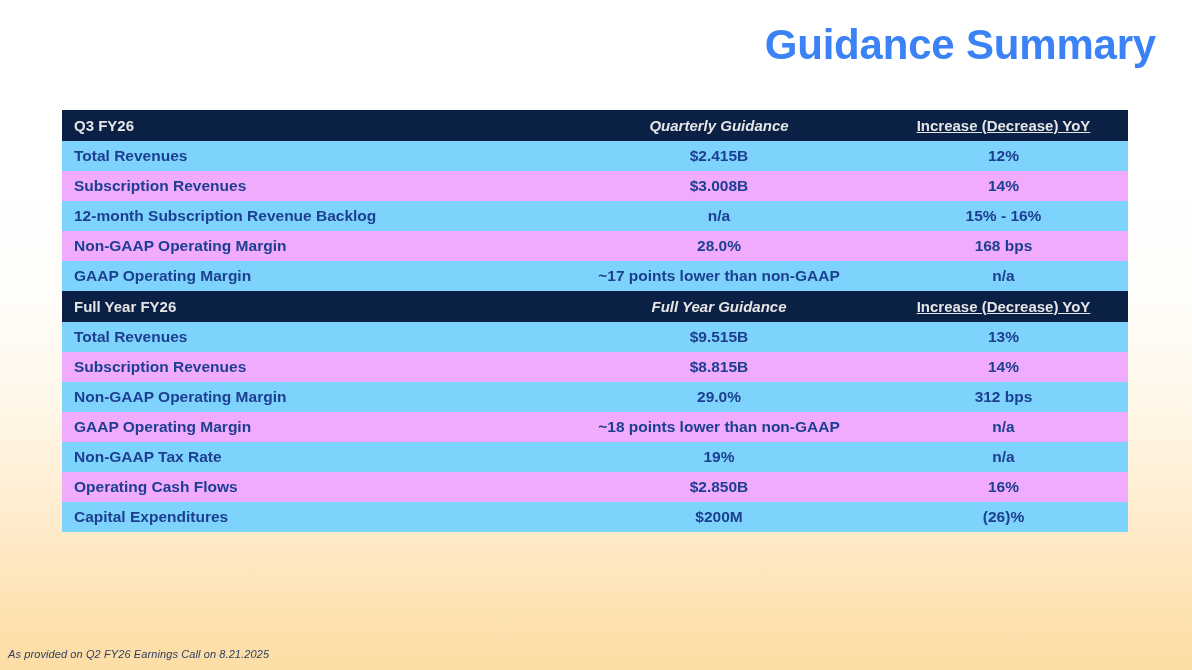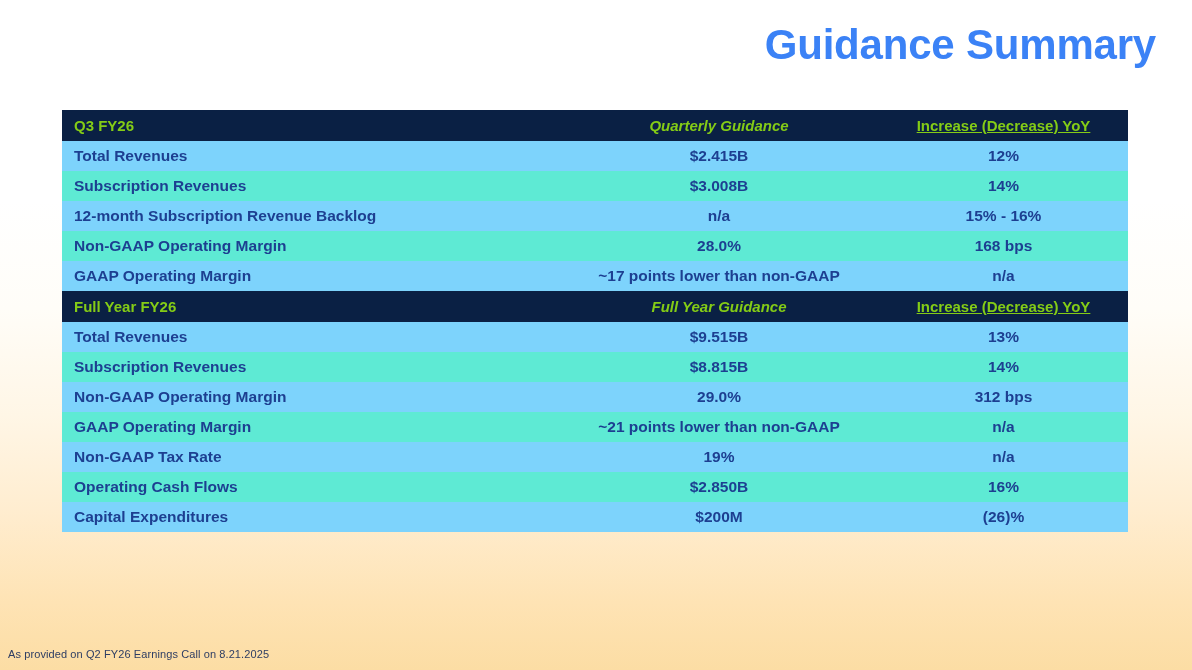--- a/index.html
+++ b/index.html
@@ -63,45 +63,46 @@
     font-size: 15.5px;
     font-weight: bold;
     color: #1d3f91;
     line-height: 1.05;
   }
 
   
   tr.section-header { height: 31px; }
   tr.section-header td {
     background: #0a2044;
-    color: #84cc16;
+    color: #e5e5e5;
     font-size: 15px;
     font-weight: bold;
   }
   tr.section-header td.cell-label { padding-left: 12px; text-align: left; }
   tr.section-header td.cell-value { text-align: center; font-style: italic; }
   tr.section-header td.cell-yoy   { text-align: center; text-decoration: underline; }
 
   
   tr.data-row.band-light td { background: #7dd3fc; }
-  tr.data-row.band-tan   td { background: #5eead4; }
+  tr.data-row.band-tan   td { background: #f0abfc; }
 
   tr.data-row td.cell-label { padding-left: 12px; text-align: left; }
   tr.data-row td.cell-value { text-align: center; }
   tr.data-row td.cell-yoy   { text-align: center; }
 
   
   .footnote {
     position: absolute;
     left: 8px;
     top: 648px;
     font-size: 11px;
     font-weight: normal;
     color: #2d3d63;
     letter-spacing: 0.1px;
+    font-style: italic;
   }
 </style>
 </head>
 <body>
 
 <div id="slide">
 
   <div class="slide-title">Guidance Summary</div>
 
   <table class="guidance-table">
@@ -156,21 +157,21 @@
           <td class="cell-value">$8.815B</td>
           <td class="cell-yoy">14%</td>
         </tr>
         <tr class="data-row band-light">
           <td class="cell-label">Non-GAAP Operating Margin</td>
           <td class="cell-value">29.0%</td>
           <td class="cell-yoy">312 bps</td>
         </tr>
         <tr class="data-row band-tan">
           <td class="cell-label">GAAP Operating Margin</td>
-          <td class="cell-value">~21 points lower than non-GAAP</td>
+          <td class="cell-value">~18 points lower than non-GAAP</td>
           <td class="cell-yoy">n/a</td>
         </tr>
         <tr class="data-row band-light">
           <td class="cell-label">Non-GAAP Tax Rate</td>
           <td class="cell-value">19%</td>
           <td class="cell-yoy">n/a</td>
         </tr>
         <tr class="data-row band-tan">
           <td class="cell-label">Operating Cash Flows</td>
           <td class="cell-value">$2.850B</td>

